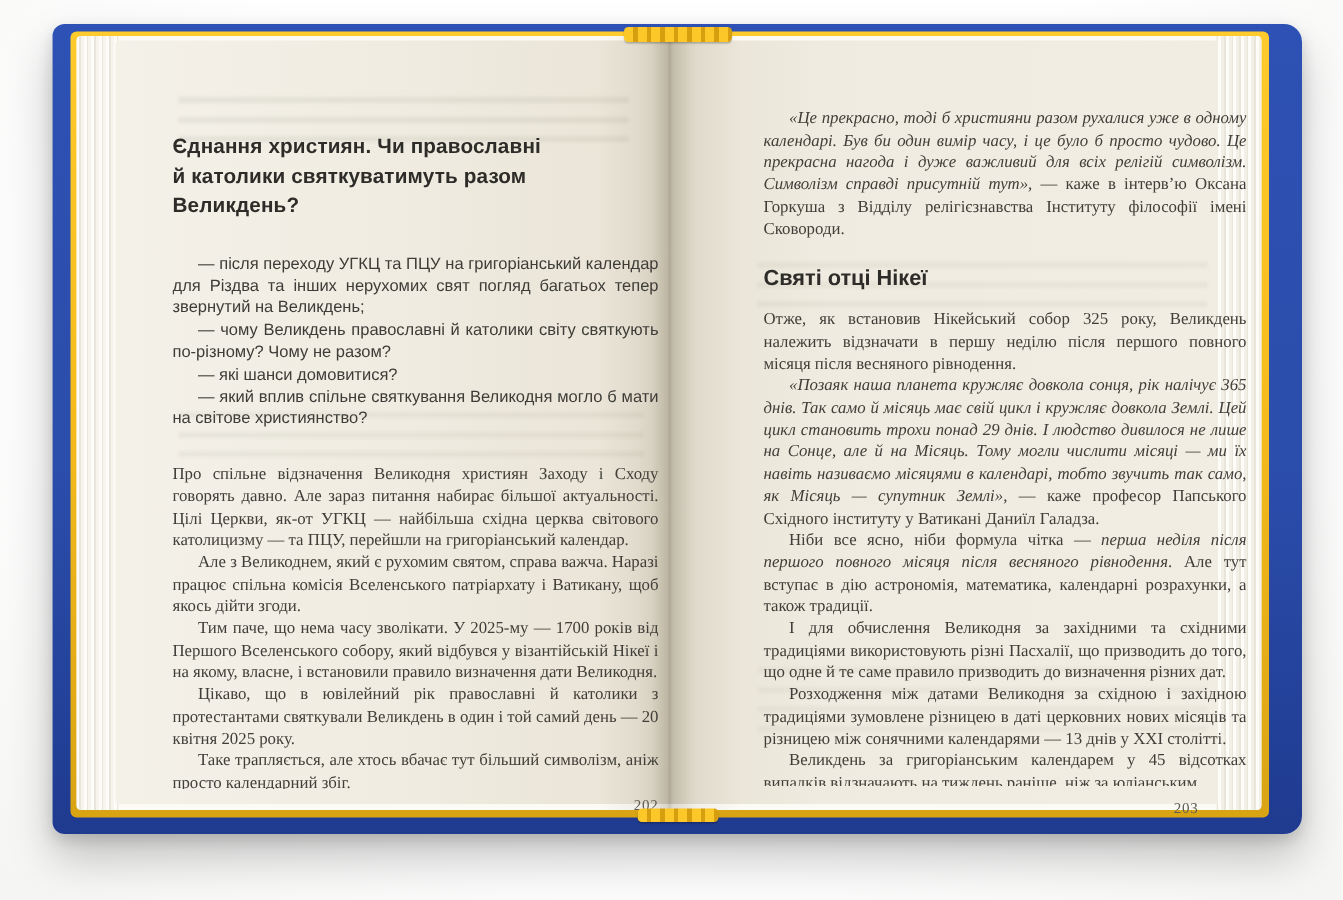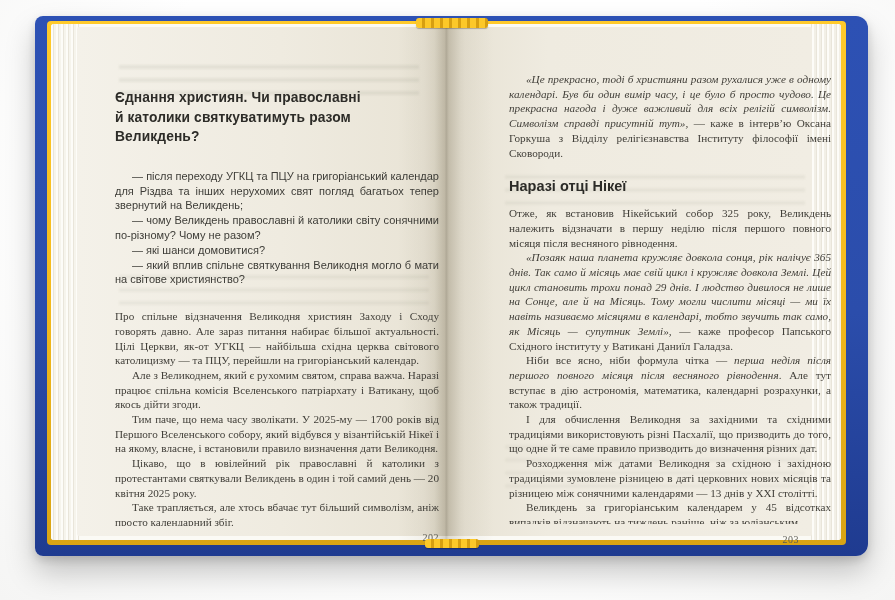--- a/index.html
+++ b/index.html
@@ -127,37 +127,37 @@
     <div class="bleed b1"></div>
     <div class="bleed b2"></div>
     <div class="bleed b3"></div>
     <div class="bleed b4"></div>
 
     <div class="textcol col-left">
       <h1 class="chapter">Єднання християн. Чи православні
 й католики святкуватимуть разом Великдень?</h1>
       <div class="lead-wrap">
           <p class="lead">— після переходу УГКЦ та ПЦУ на григоріанський календар для Різдва та інших нерухомих свят погляд багатьох тепер звернутий на Великдень;</p>
-          <p class="lead">— чому Великдень православні й католики світу сонячними по-різному? Чому не разом?</p>
+          <p class="lead">— чому Великдень православні й католики світу святкують по-різному? Чому не разом?</p>
           <p class="lead">— які шанси домовитися?</p>
           <p class="lead">— який вплив спільне святкування Великодня могло б мати на світове християнство?</p>
         </div>
       <div class="body-wrap">
           <p class=""><span>Про спільне відзначення Великодня християн Заходу і Сходу говорять давно. Але зараз питання набирає більшої актуальності. Цілі Церкви, як-от УГКЦ — найбільша східна церква світового католицизму — та ПЦУ, перейшли на григоріанський календар.</span></p>
           <p class=" indent"><span>Але з Великоднем, який є рухомим святом, справа важча. Наразі працює спільна комісія Вселенського патріархату і Ватикану, щоб якось дійти згоди.</span></p>
           <p class=" indent"><span>Тим паче, що нема часу зволікати. У 2025-му — 1700 років від Першого Вселенського собору, який відбувся у візантійській Нікеї і на якому, власне, і встановили правило визначення дати Великодня.</span></p>
           <p class=" indent"><span>Цікаво, що в ювілейний рік православні й католики з протестантами святкували Великдень в один і той самий день — 20 квітня 2025 року.</span></p>
           <p class=" indent"><span>Таке трапляється, але хтось вбачає тут більший символізм, аніж просто календарний збіг.</span></p>
         </div>
     </div>
     <div class="pagenum left">202</div>
 
     <div class="textcol col-right">
       <p class="quote"><span class="it">«Це прекрасно, тоді б християни разом рухалися уже в одному календарі. Був би один вимір часу, і це було б просто чудово. Це прекрасна нагода і дуже важливий для всіх релігій символізм. Символізм справді присутній тут», </span><span>— каже в інтерв’ю Оксана Горкуша з Відділу релігієзнавства Інституту філософії імені Сковороди.</span></p>
-      <h2 class="section">Наразі отці Нікеї</h2>
+      <h2 class="section">Святі отці Нікеї</h2>
       <div class="body-wrap">
           <p class=""><span>Отже, як встановив Нікейський собор 325 року, Великдень належить відзначати в першу неділю після першого повного місяця після весняного рівнодення.</span></p>
           <p class=" indent"><span class="it">«Позаяк наша планета кружляє довкола сонця, рік налічує 365 днів. Так само й місяць має свій цикл і кружляє довкола Землі. Цей цикл становить трохи понад 29 днів. І людство дивилося не лише на Сонце, але й на Місяць. Тому могли числити місяці — ми їх навіть називаємо місяцями в календарі, тобто звучить так само, як Місяць — супутник Землі», </span><span>— каже професор Папського Східного інституту у Ватикані Даниїл Галадза.</span></p>
           <p class=" indent"><span>Ніби все ясно, ніби формула чітка — </span><span class="it">перша неділя після першого повного місяця після весняного рівнодення</span><span>. Але тут вступає в дію астрономія, математика, календарні розрахунки, а також традиції.</span></p>
           <p class=" indent"><span>І для обчислення Великодня за західними та східними традиціями використовують різні Пасхалії, що призводить до того, що одне й те саме правило призводить до визначення різних дат.</span></p>
           <p class=" indent"><span>Розходження між датами Великодня за східною і західною традиціями зумовлене різницею в даті церковних нових місяців та різницею між сонячними календарями — 13 днів у XXI столітті.</span></p>
           <p class=" indent"><span>Великдень за григоріанським календарем у 45 відсотках випадків відзначають на тиждень раніше, ніж за юліанським,</span></p>
         </div>
     </div>
     <div class="pagenum right">203</div>

